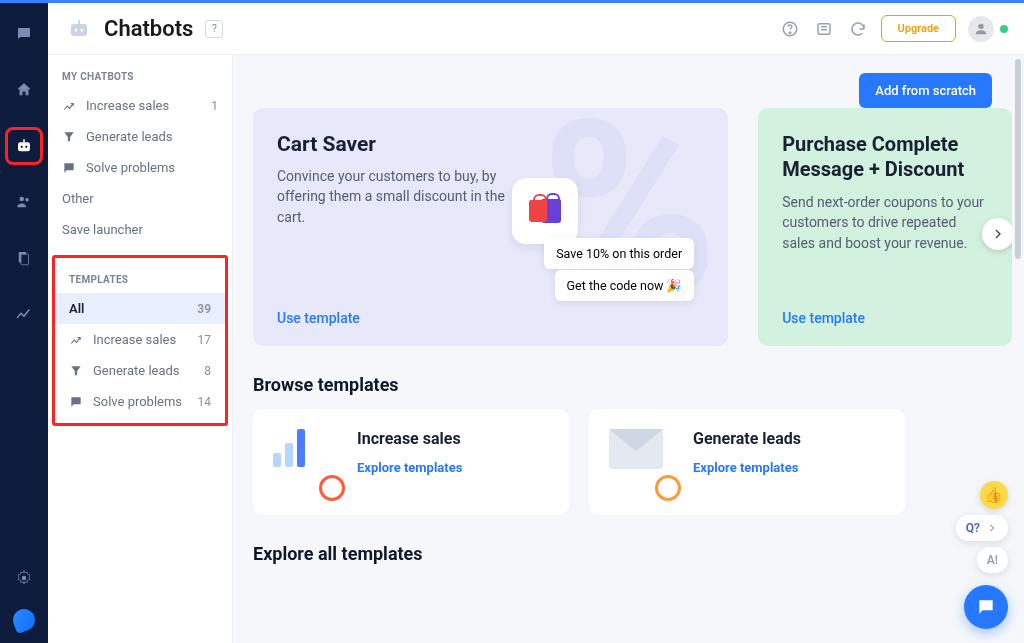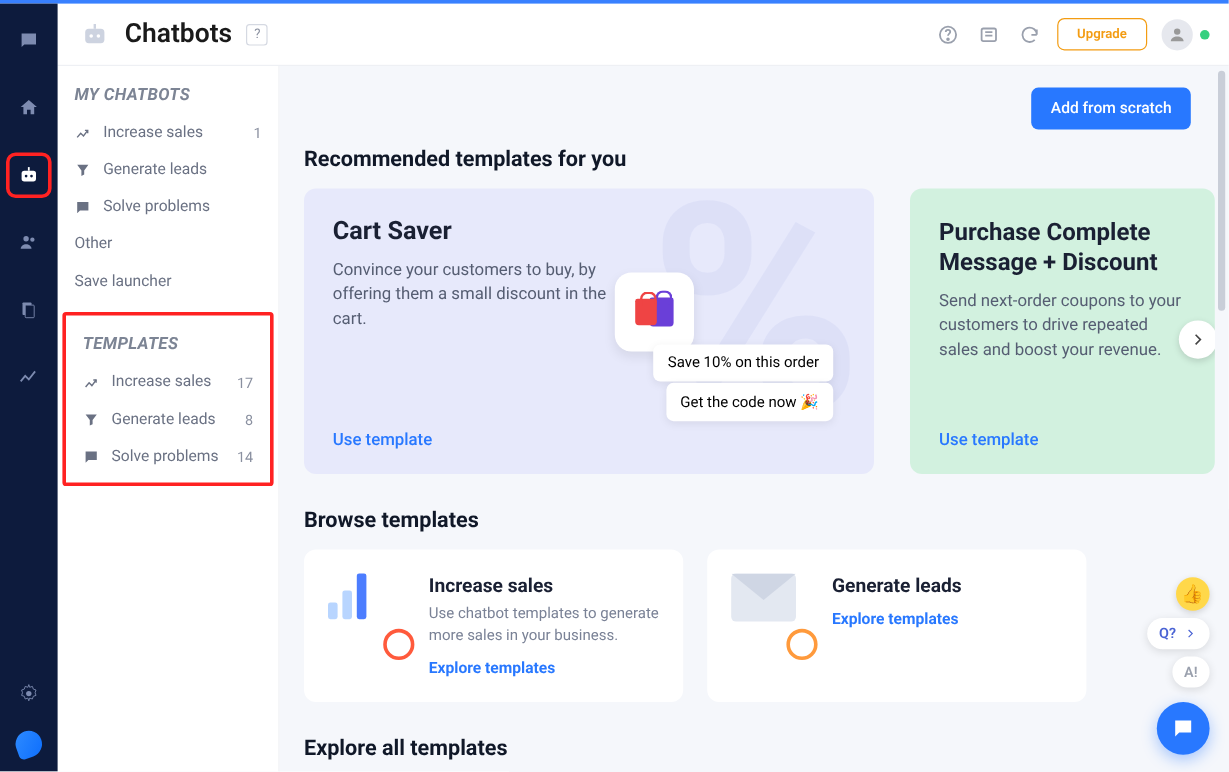--- a/index.html
+++ b/index.html
@@ -22,21 +22,21 @@
   .header-help { width:18px; height:18px; border:1px solid #d5d9e2; border-radius:3px; display:flex; align-items:center; justify-content:center; font-size:11px; color:#8a90a0; cursor:pointer; }
   .header-spacer { flex:1; }
   .header-icon { width:22px; height:22px; color:#9aa0ad; display:flex; align-items:center; justify-content:center; cursor:pointer; }
   .btn-upgrade { border:1px solid #f39c12; color:#f39c12; background:#fff; font-weight:600; font-size:11px; padding:6px 16px; border-radius:6px; cursor:pointer; }
   .avatar { width:26px; height:26px; border-radius:50%; background:#e6e8ee; display:flex; align-items:center; justify-content:center; color:#999; }
   .status-dot { width:8px; height:8px; border-radius:50%; background:#35d07f; margin-left:-6px; }
 
   
   .body { flex:1; display:flex; min-height:0; }
   .sidebar { width:185px; border-right:1px solid #eef0f4; background:#fff; padding:12px 0 0 0; overflow:auto; }
-  .sb-section-title { font-size:14px; font-weight:700; color:#7c8494; letter-spacing:.3px; padding:4px 14px 8px;font-style:italic; }
+  .sb-section-title { font-size:10px; font-weight:700; color:#7c8494; letter-spacing:.3px; padding:4px 14px 8px; }
   .sb-item { display:flex; align-items:center; gap:10px; padding:8px 14px; font-size:13px; color:#6a7183; cursor:pointer; }
   .sb-item .count { margin-left:auto; font-size:12px; color:#8a90a0; }
   .sb-item .ico { width:14px; height:14px; display:flex; align-items:center; justify-content:center; }
   .sb-active { background:#e8f0ff; color:#1a2033; font-weight:600; }
 
   .templates-box { border:3px solid #f22; border-radius:3px; margin:10px 4px 0 4px; padding-bottom:6px; }
   .templates-box .sb-section-title { padding-top:16px; }
 
   
   .main { flex:1; background:#f5f7fb; position:relative; overflow:hidden; }
@@ -221,20 +221,24 @@
         </div>
         <div class="sb-item">
           <span>Other</span>
         </div>
         <div class="sb-item">
           <span>Save launcher</span>
         </div>
 
         <div class="templates-box">
           <div class="sb-section-title">TEMPLATES</div>
+          <div class="sb-item sb-active">
+            <span>All</span>
+            <span class="count">39</span>
+          </div>
           <div class="sb-item">
             <span class="ico">
                 <svg viewBox="0 0 24 24" width="14" height="14" fill="none" stroke="currentColor" stroke-width="2">
                   <path d="M4 18l5-6 4 4 6-8"></path>
                   <path d="M15 8h4v4"></path>
                 </svg>
               </span>
             <span>Increase sales</span>
             <span class="count">17</span>
           </div>
@@ -260,21 +264,20 @@
       </div>
 
       <div class="main">
         <div class="scroll-thumb"></div>
         <div class="main-scroll">
           <div class="main-inner">
             <div class="top-actions">
               <button class="btn-primary">Add from scratch</button>
             </div>
 
-            <div class="section-h">Recommended templates for you</div>
 
             <div class="cards-row">
               <div class="card card-purple">
                 <div class="bg-percent">%</div>
                 <div class="card-title">Cart Saver</div>
                 <div class="card-desc">Convince your customers to buy, by offering them a small discount in the cart.</div>
                 <div class="card-icon-wrap">
                   <div class="bag-red"></div>
                     <div class="bag-purple"></div>
                 </div>
@@ -303,21 +306,20 @@
                 <div class="browse-illus">
                   <div class="illus-bars">
                       <span class="low"></span>
                       <span class="mid"></span>
                       <span class="tall"></span>
                     </div>
                   <div class="illus-glass" style="border-color:#ff5a3c;"></div>
                 </div>
                 <div>
                   <div class="browse-title">Increase sales</div>
-                  <div class="browse-desc">Use chatbot templates to generate more sales in your business.</div>
                   <a class="browse-link">Explore templates</a>
                 </div>
               </div>
               <div class="browse-card">
                 <div class="browse-illus">
                   <div class="illus-envelope"></div>
                   <div class="illus-glass" style="border-color:#ff9a3c;"></div>
                 </div>
                 <div>
                   <div class="browse-title">Generate leads</div>

